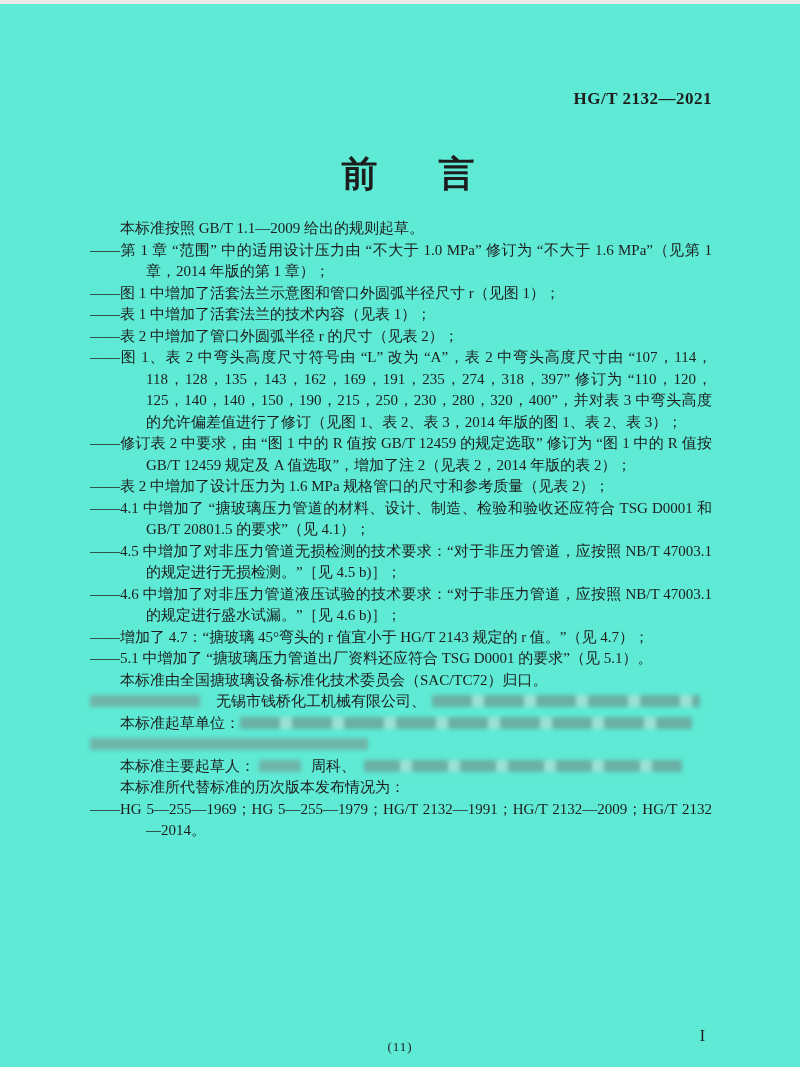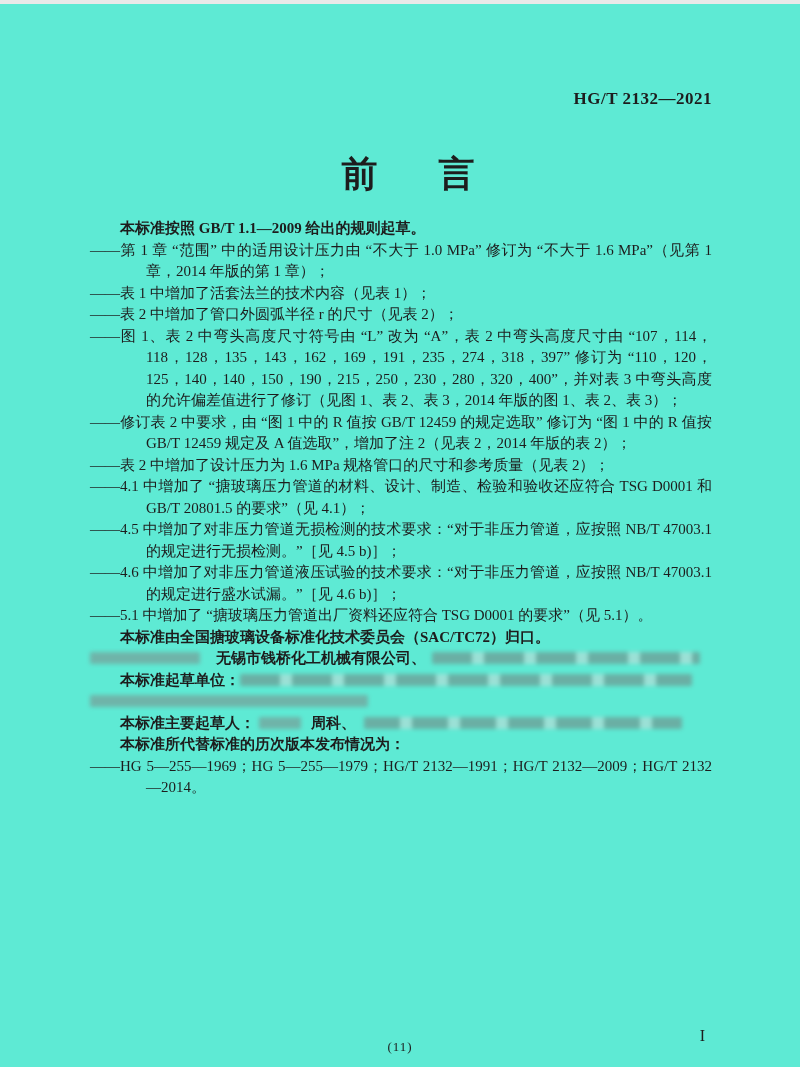--- a/index.html
+++ b/index.html
@@ -19,21 +19,21 @@
   .doc-title{
     position:absolute;top:146px;left:8px;width:100%;
     text-align:center;font-size:36px;font-weight:bold;
     letter-spacing:.35em;text-indent:.35em;
   }
   .body-block{
     position:absolute;left:90px;top:214px;width:622px;
     font-size:15px;line-height:21.5px;
     text-align:justify;
   }
-  .para{margin:0;text-indent:2em;font-weight:bold;}
+  .para{margin:0;text-indent:2em;}
   .para.flush{text-indent:0;}
   .change-item{
     margin:0;
     padding-left:56px;
     text-indent:-56px;
   }
   
   .bar{
     display:inline-block;height:12px;border-radius:1px;
     filter:blur(2px);opacity:.5;
@@ -62,28 +62,30 @@
 
   <div class="doc-number">HG/T 2132—2021</div>
 
   <div class="doc-title">前　言</div>
 
   <div class="body-block">
 
     <p class="para">本标准按照 GB/T 1.1—2009 给出的规则起草。</p>
 
     <p class="change-item">——第 1 章 “范围” 中的适用设计压力由 “不大于 1.0 MPa” 修订为 “不大于 1.6 MPa”（见第 1 章，2014 年版的第 1 章）；</p>
+    <p class="change-item">——图 1 中增加了活套法兰示意图和管口外圆弧半径尺寸 r（见图 1）；</p>
     <p class="change-item">——表 1 中增加了活套法兰的技术内容（见表 1）；</p>
     <p class="change-item">——表 2 中增加了管口外圆弧半径 r 的尺寸（见表 2）；</p>
     <p class="change-item">——图 1、表 2 中弯头高度尺寸符号由 “L” 改为 “A”，表 2 中弯头高度尺寸由 “107，114，118，128，135，143，162，169，191，235，274，318，397” 修订为 “110，120，125，140，140，150，190，215，250，230，280，320，400”，并对表 3 中弯头高度的允许偏差值进行了修订（见图 1、表 2、表 3，2014 年版的图 1、表 2、表 3）；</p>
     <p class="change-item">——修订表 2 中要求，由 “图 1 中的 R 值按 GB/T 12459 的规定选取” 修订为 “图 1 中的 R 值按 GB/T 12459 规定及 A 值选取”，增加了注 2（见表 2，2014 年版的表 2）；</p>
     <p class="change-item">——表 2 中增加了设计压力为 1.6 MPa 规格管口的尺寸和参考质量（见表 2）；</p>
     <p class="change-item">——4.1 中增加了 “搪玻璃压力管道的材料、设计、制造、检验和验收还应符合 TSG D0001 和 GB/T 20801.5 的要求”（见 4.1）；</p>
     <p class="change-item">——4.5 中增加了对非压力管道无损检测的技术要求：“对于非压力管道，应按照 NB/T 47003.1 的规定进行无损检测。”［见 4.5 b)］；</p>
     <p class="change-item">——4.6 中增加了对非压力管道液压试验的技术要求：“对于非压力管道，应按照 NB/T 47003.1 的规定进行盛水试漏。”［见 4.6 b)］；</p>
+    <p class="change-item">——增加了 4.7：“搪玻璃 45°弯头的 r 值宜小于 HG/T 2143 规定的 r 值。”（见 4.7）；</p>
     <p class="change-item">——5.1 中增加了 “搪玻璃压力管道出厂资料还应符合 TSG D0001 的要求”（见 5.1）。</p>
 
     <p class="para">本标准由全国搪玻璃设备标准化技术委员会（SAC/TC72）归口。</p>
 
     <p class="para flush"><span class="bar" style="width:110px;margin-right:16px"></span><span>无锡市钱桥化工机械有限公司、</span><span class="bar clusters" style="width:268px;margin-left:6px"></span></p>
 
     <p class="para"><span>本标准起草单位：</span><span class="bar clusters" style="width:452px"></span></p>
 
     <p class="para flush"><span class="bar" style="width:278px"></span></p>
 

